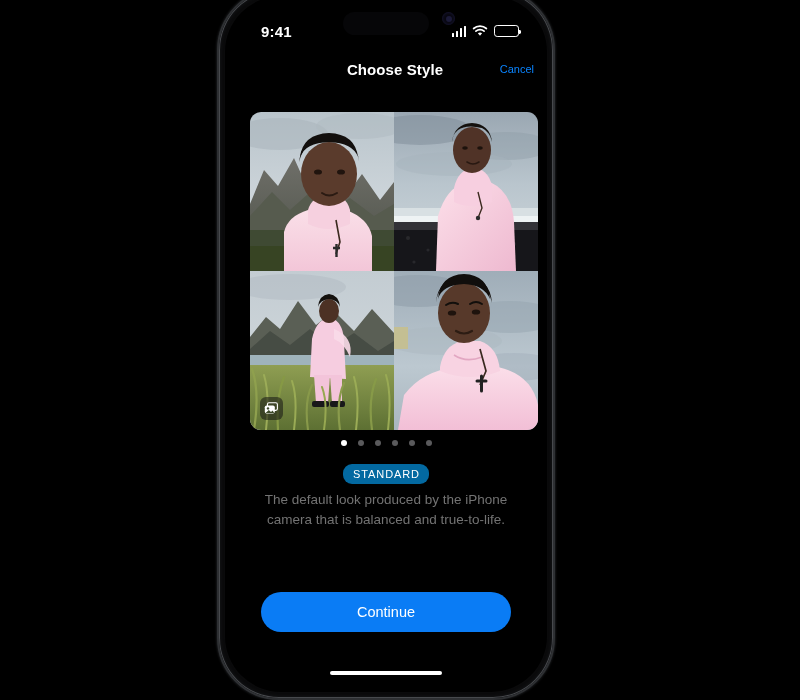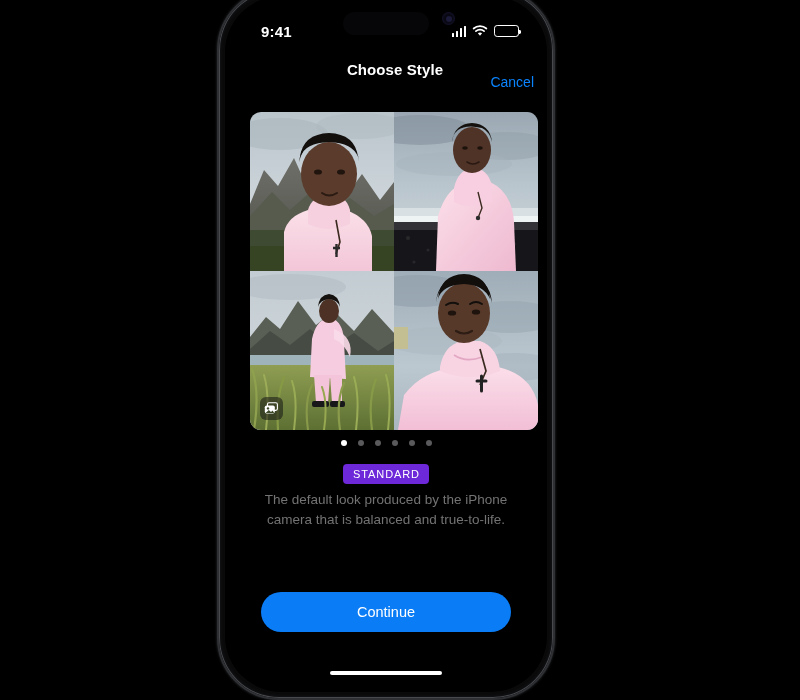--- a/index.html
+++ b/index.html
@@ -163,24 +163,23 @@
     font-weight: bold;
     color: #ffffff;
     letter-spacing: 0.1px;
   }
 
   .nav-cancel {
     position: absolute;
     right: 22px;
     top: 50%;
     transform: translateY(-50%);
-    font-size: 14px;
+    font-size: 11px;
     color: #0a84ff;
     cursor: pointer;
-    margin-top: 13px;
   }
 
   
   .carousel {
     position: absolute;
     left: 0;
     top: 116px;
     width: 100%;
     height: 318px;
     overflow: hidden;
@@ -255,26 +254,26 @@
   
   .style-badge-row {
     position: absolute;
     left: 0;
     top: 468px;
     width: 100%;
     display: flex;
     justify-content: center;
   }
   .style-badge {
-    background: #6d28d9;
+    background: #0369a1;
     color: #ffffff;
     font-size: 11px;
     letter-spacing: 0.9px;
     padding: 4px 9px 4px 10px;
-    border-radius: 4px;
+    border-radius: 9px;
   }
 
   
   .style-desc {
     position: absolute;
     left: 38px;
     right: 38px;
     top: 494px;
     text-align: center;
     color: #737373;

